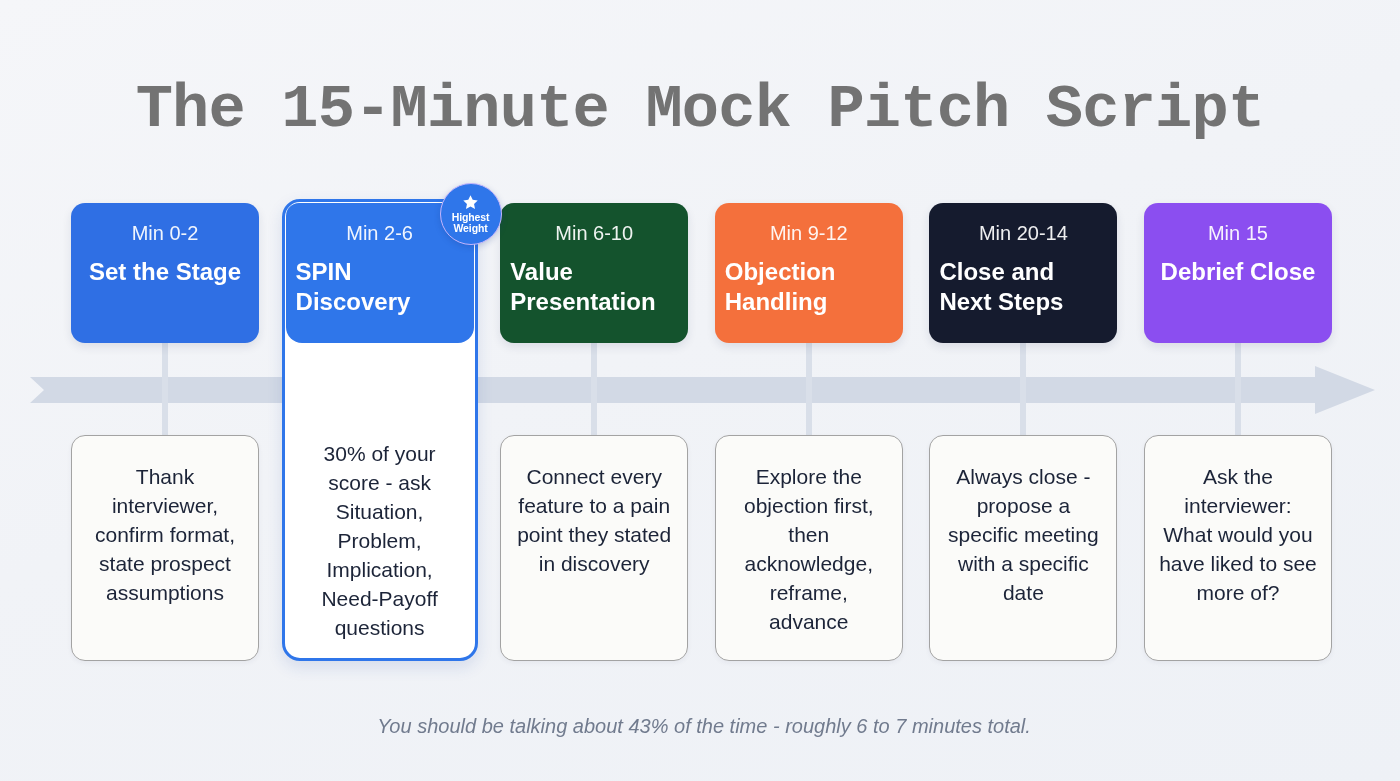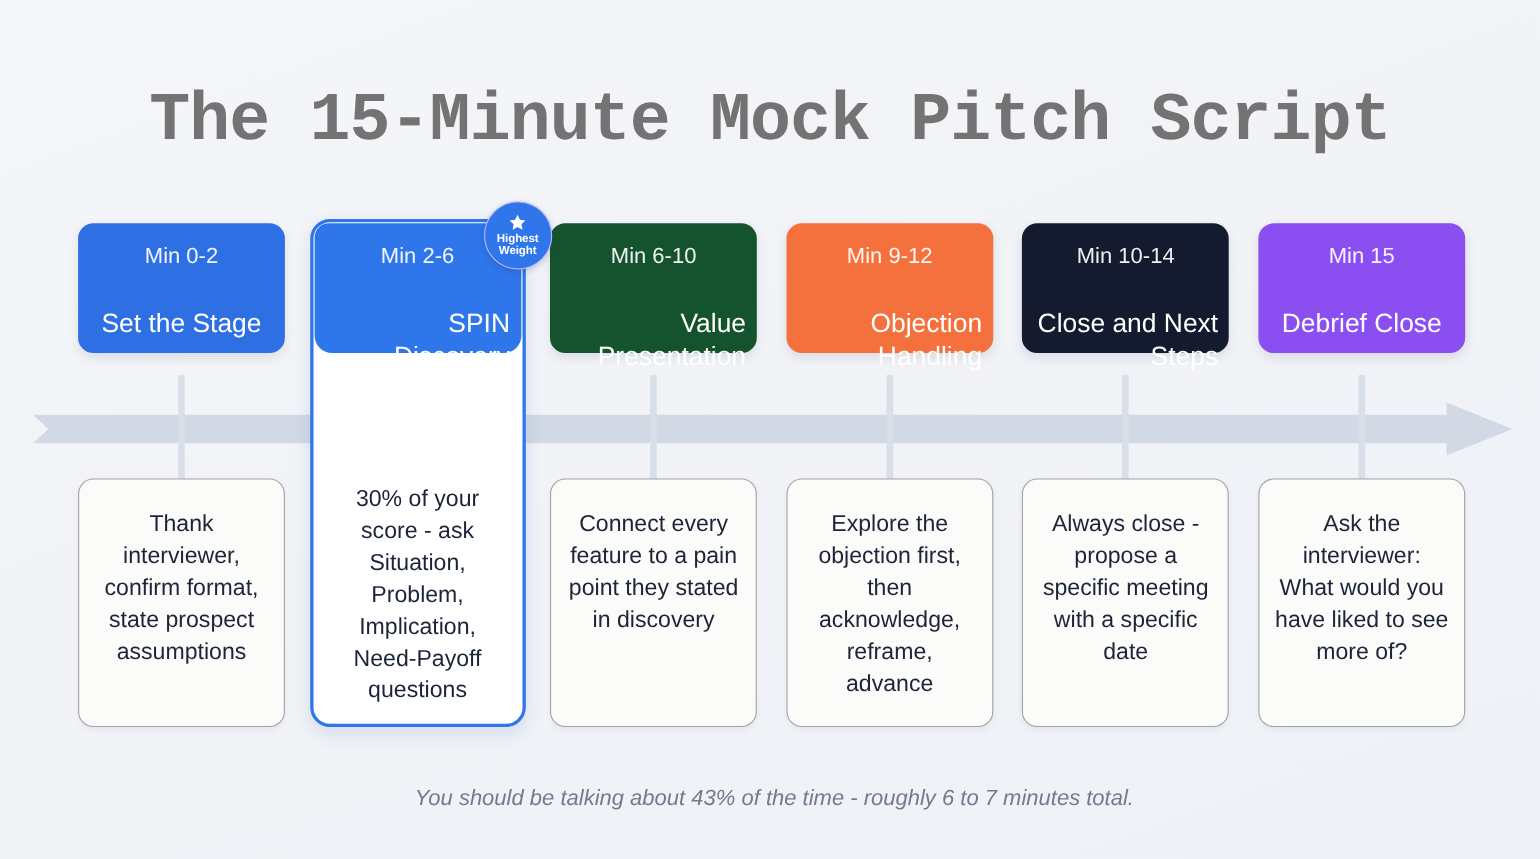--- a/index.html
+++ b/index.html
@@ -78,45 +78,44 @@
     background: #d9dfe9;
     z-index: 0;
   }
 
   
   .phase-card {
     position: absolute;
     left: 0;
     top: 0;
     width: 188px;
-    height: 118px;
+    height: 140px;
     border-radius: 14px;
     box-sizing: border-box;
     padding: 18px 10px 12px;
     display: flex;
     flex-direction: column;
     align-items: center;
     z-index: 3;
     box-shadow: 0 4px 10px rgba(25, 40, 80, 0.10);
   }
   .phase-time {
     font-size: 20px;
     line-height: 24px;
     color: rgba(255,255,255,0.93);
     font-weight: normal;
     margin-bottom: 12px;
     white-space: nowrap;
   }
   .phase-name {
     font-size: 24px;
     line-height: 30px;
-    font-weight: normal;
+    font-weight: bold;
     color: #ffffff;
-    text-align: right;
-    margin-top: 23px;
+    text-align: left;
   }
 
   
   .detail-card {
     position: absolute;
     left: 0;
     top: 232px;
     width: 188px;
     height: 226px;
     box-sizing: border-box;
@@ -265,21 +264,21 @@
       <div class="phase-card" style="background:#f4703c">
         <div class="phase-time">Min 9-12</div>
         <div class="phase-name">Objection Handling</div>
       </div>
       <div class="detail-card">Explore the objection first, then acknowledge, reframe, advance</div>
     </div>
 
     <div class="column">
       <div class="connector"></div>
       <div class="phase-card" style="background:#151b2e">
-        <div class="phase-time">Min 10-14</div>
+        <div class="phase-time">Min 20-14</div>
         <div class="phase-name">Close and Next Steps</div>
       </div>
       <div class="detail-card">Always close - propose a specific meeting with a specific date</div>
     </div>
 
     <div class="column">
       <div class="connector"></div>
       <div class="phase-card" style="background:#8b4ef0">
         <div class="phase-time">Min 15</div>
         <div class="phase-name">Debrief Close</div>

